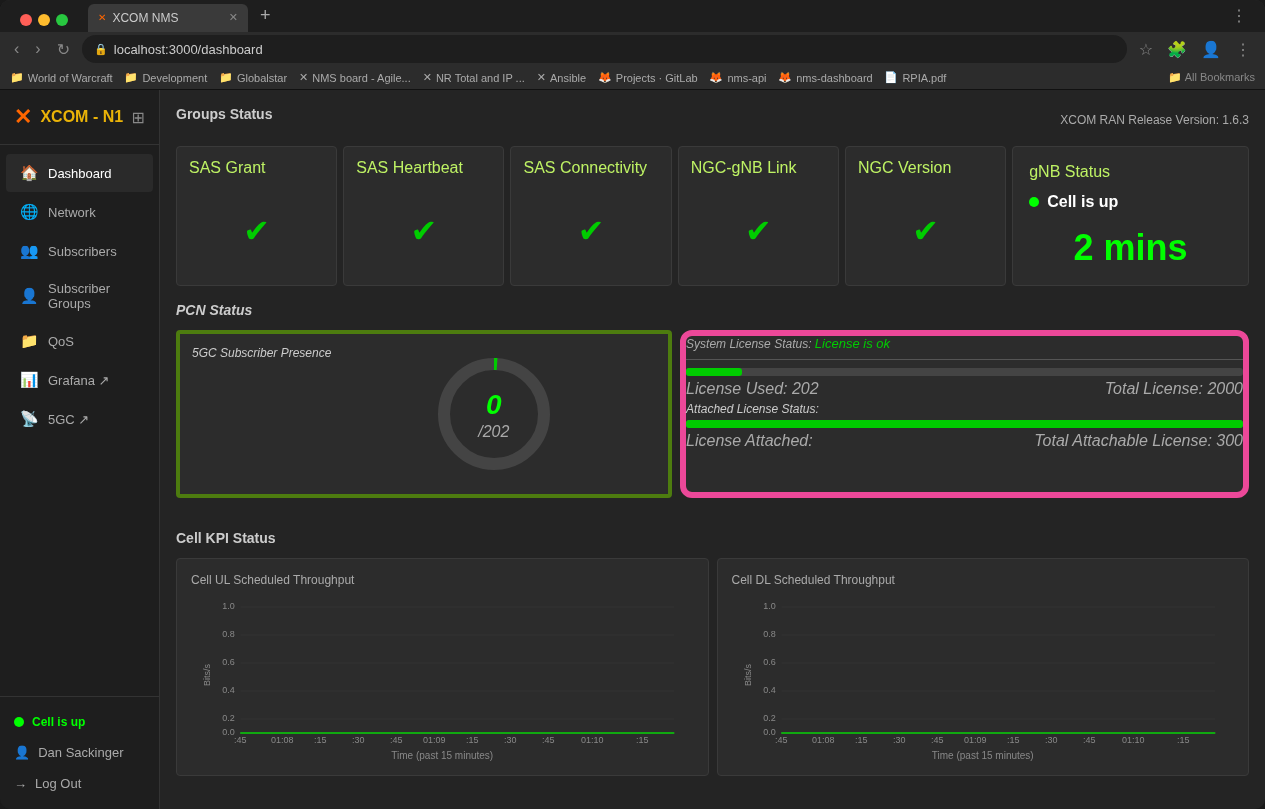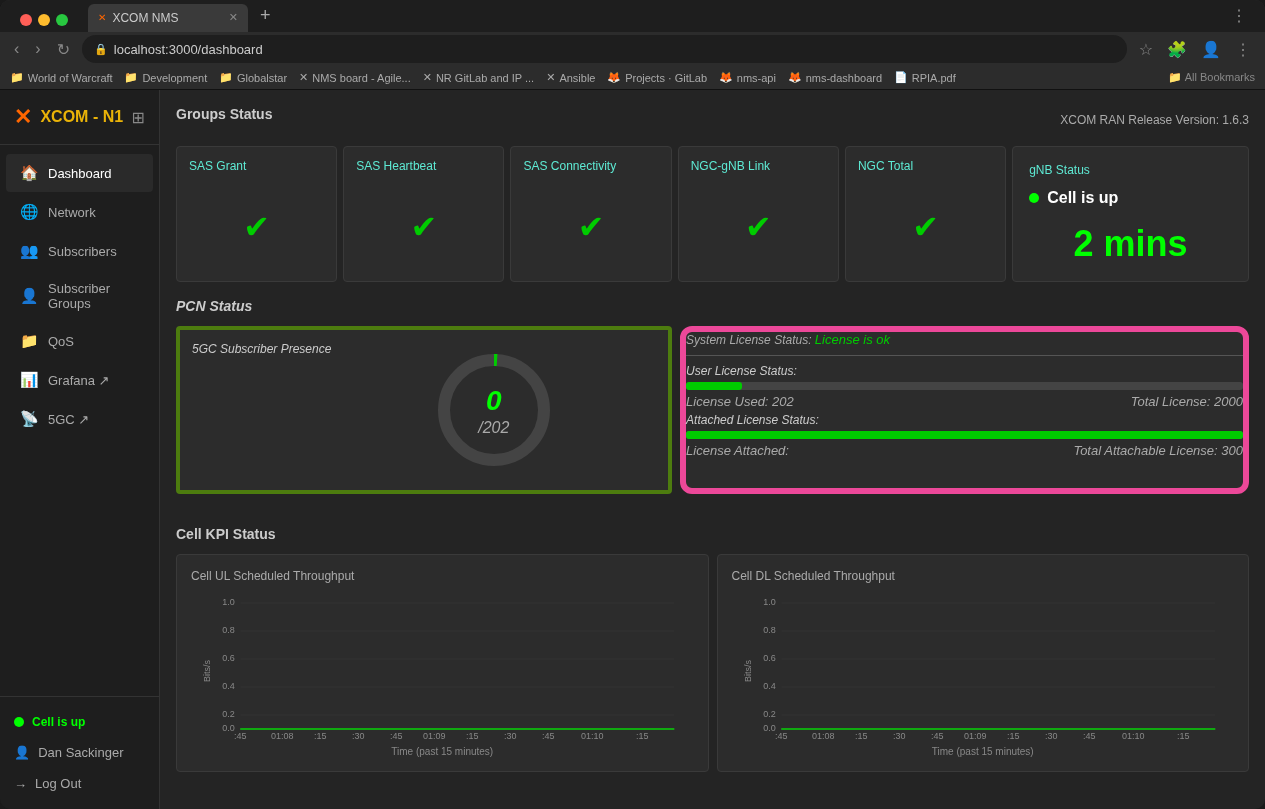--- a/index.html
+++ b/index.html
@@ -50,21 +50,21 @@
     
     .main { flex: 1; background: #242424; overflow-y: auto; padding: 16px; }
 
     
     .section-title { color: #ccc; font-size: 14px; font-weight: 600; margin-bottom: 12px; }
     .header-row { display: flex; justify-content: space-between; align-items: center; margin-bottom: 12px; }
     .release-version { color: #aaa; font-size: 12px; }
 
     .status-cards { display: flex; gap: 6px; margin-bottom: 16px; }
     .status-card { background: #2c2c2c; border: 1px solid #3a3a3a; border-radius: 4px; padding: 12px; flex: 1; min-height: 100px; display: flex; flex-direction: column; }
-    .status-card-title { color: #5eead4; font-size: 12px; margin-bottom: 12px; }
+    .status-card-title { color: #bef264; font-size: 16px; margin-bottom: 12px; }
     .status-check { display: flex; align-items: center; justify-content: center; flex: 1; }
     .check-icon { color: #00cc00; font-size: 32px; }
 
     
     .gnb-card { background: #2c2c2c; border: 1px solid #3a3a3a; border-radius: 4px; padding: 16px; flex: 1.5; display: flex; flex-direction: column; }
     .gnb-cell-up { display: flex; align-items: center; gap: 8px; margin-bottom: 16px; }
     .gnb-dot { width: 10px; height: 10px; border-radius: 50%; background: #00ff00; }
     .gnb-cell-label { color: #fff; font-size: 16px; font-weight: bold; }
     .gnb-time { color: #00ff00; font-size: 36px; font-weight: bold; text-align: center; flex: 1; display: flex; align-items: center; justify-content: center; }
 
@@ -80,21 +80,21 @@
     .donut-svg { width: 120px; height: 120px; transform: rotate(-90deg); }
     .donut-center { position: absolute; top: 50%; left: 50%; transform: translate(-50%, -50%); text-align: center; line-height: 1.2; }
     .donut-value { color: #00ff00; font-size: 28px; font-weight: bold; display: block; }
     .donut-sub { color: #aaa; font-size: 16px; display: block; text-align: right; }
 
     
     .license-status { color: #aaa; font-size: 12px; margin-bottom: 4px; }
     .license-ok { color: #00cc00; }
     .license-bar-bg { background: #444; border-radius: 3px; height: 8px; margin: 4px 0; }
     .license-bar-fill { background: #00cc00; border-radius: 3px; height: 8px; }
-    .license-row { display: flex; justify-content: space-between; font-size: 13px; color: #aaa; margin-bottom: 2px; }
+    .license-row { display: flex; justify-content: space-between; font-size: 16px; color: #aaa; margin-bottom: 2px; }
     .license-row-label { color: #ccc; font-size: 12px; margin-top: 4px; margin-bottom: 2px; }
     .divider-bar { background: #555; height: 1px; margin: 8px 0; }
 
     
     .kpi-section { }
     .kpi-charts { display: flex; gap: 8px; }
     .kpi-chart { background: #2c2c2c; border: 1px solid #3a3a3a; border-radius: 4px; flex: 1; padding: 14px; }
     .kpi-chart-title { color: #aaa; font-size: 12px; margin-bottom: 8px; }
 
     
@@ -139,21 +139,21 @@
         <button class="browser-action-btn">🧩</button>
         <button class="browser-action-btn">👤</button>
         <button class="browser-action-btn">⋮</button>
       </div>
     </div>
     <div class="browser-bookmarks">
       <span class="bookmark-item">📁 <span>World of Warcraft</span></span>
       <span class="bookmark-item">📁 <span>Development</span></span>
       <span class="bookmark-item">📁 <span>Globalstar</span></span>
       <span class="bookmark-item">✕ <span>NMS board - Agile...</span></span>
-      <span class="bookmark-item">✕ <span>NR GitLab and IP ...</span></span>
+      <span class="bookmark-item">✕ <span>NR Total and IP ...</span></span>
       <span class="bookmark-item">✕ <span>Ansible</span></span>
       <span class="bookmark-item">🦊 <span>Projects · GitLab</span></span>
       <span class="bookmark-item">🦊 <span>nms-api</span></span>
       <span class="bookmark-item">🦊 <span>nms-dashboard</span></span>
       <span class="bookmark-item">📄 <span>RPIA.pdf</span></span>
       <span style="margin-left:auto; color:#888; cursor:pointer;">📁 <span>All Bookmarks</span></span>
     </div>
   </div>
 
   <div class="app">
@@ -235,21 +235,21 @@
             <span class="check-icon">✔</span>
           </div>
         </div>
         <div class="status-card">
           <div class="status-card-title">NGC-gNB Link</div>
           <div class="status-check">
             <span class="check-icon">✔</span>
           </div>
         </div>
         <div class="status-card">
-          <div class="status-card-title">NGC Total</div>
+          <div class="status-card-title">NGC Version</div>
           <div class="status-check">
             <span class="check-icon">✔</span>
           </div>
         </div>
         <div class="gnb-card">
           <div class="status-card-title">gNB Status</div>
           <div class="gnb-cell-up">
             <div class="gnb-dot"></div>
             <span class="gnb-cell-label">Cell is up</span>
           </div>
@@ -272,21 +272,20 @@
                 <span class="donut-sub">/202</span>
               </div>
             </div>
           </div>
           <div class="pcn-right">
             <div style="margin-bottom:8px;">
               <span class="license-status">System License Status: </span>
               <span class="license-ok">License is ok</span>
             </div>
             <div class="divider-bar"></div>
-            <div class="license-row-label">User License Status:</div>
             <div class="license-bar-bg">
               <div class="license-bar-fill" style="width:10%;"></div>
             </div>
             <div class="license-row">
               <span>License Used: 202</span>
               <span>Total License: 2000</span>
             </div>
             <div class="license-row-label">Attached License Status:</div>
             <div class="license-bar-bg">
               <div class="license-bar-fill" style="width:100%;"></div>

